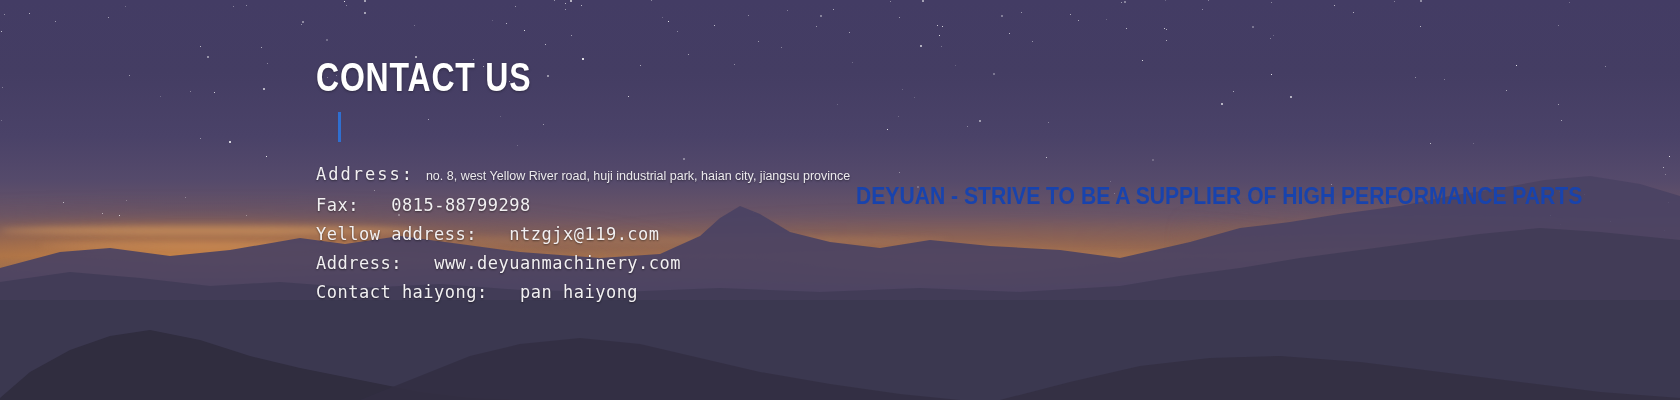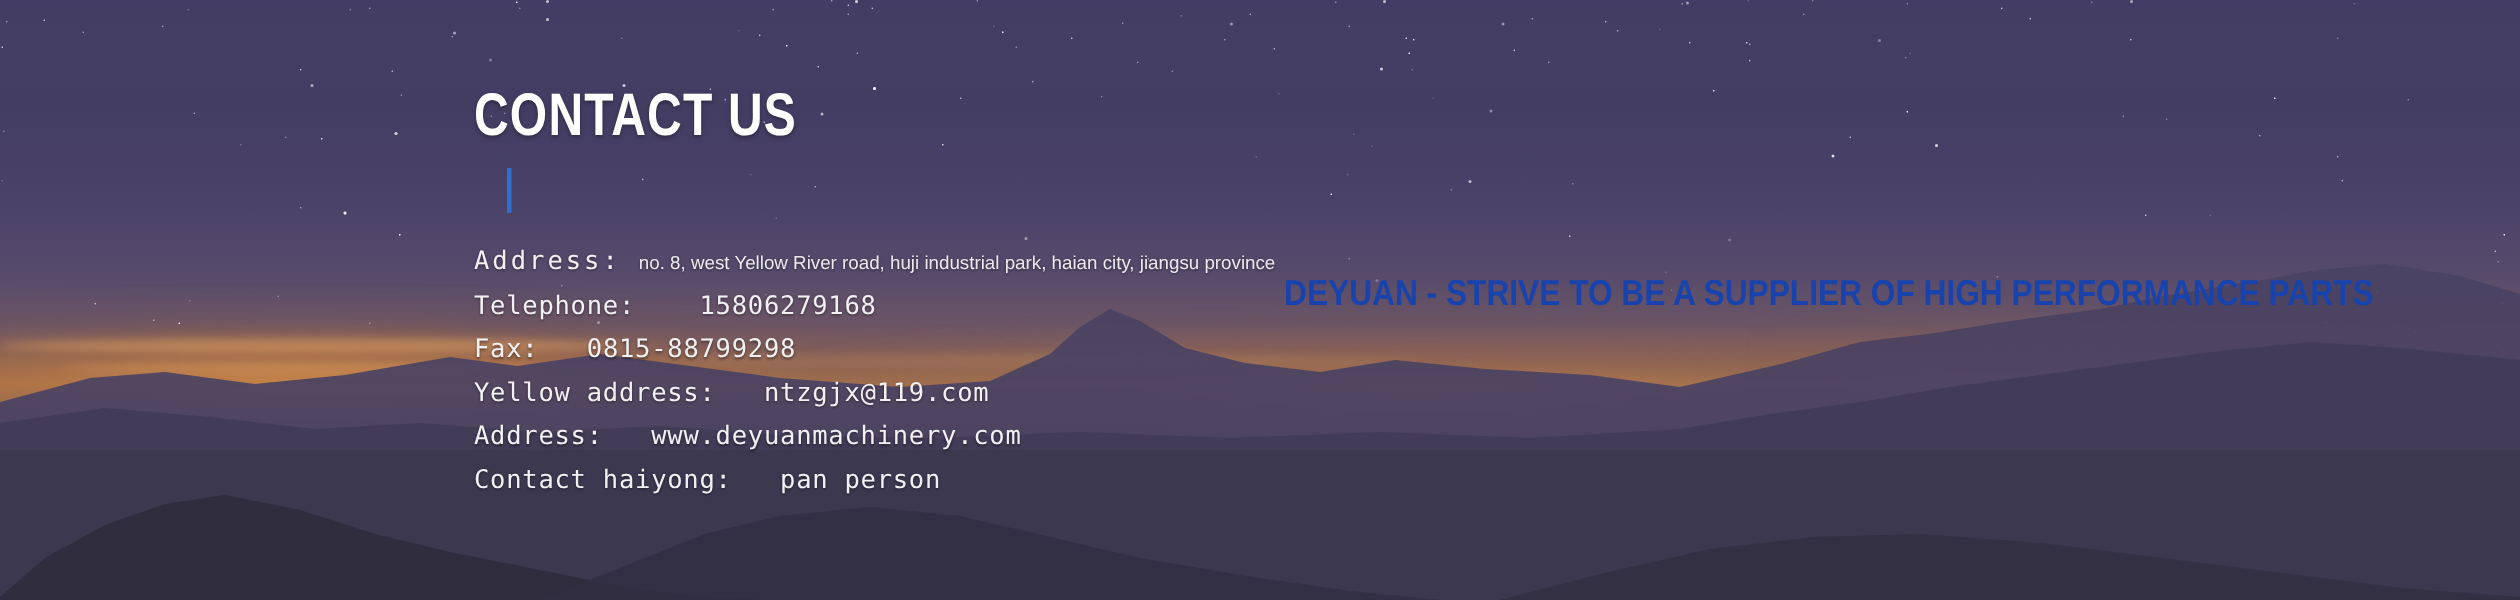--- a/index.html
+++ b/index.html
@@ -395,25 +395,20 @@
 
     <div class="accent-bar"></div>
 
     <div class="lines">
 
       <div class="line addr-row">
         <span class="lbl">Address:</span>
         <span class="addr-detail">no. 8, west Yellow River road, huji industrial park, haian city, jiangsu province</span>
       </div>
 
-      <div class="line">
-        <span>Telephone:</span>
-        <span>&nbsp;&nbsp;</span>
-        <span>15806279168</span>
-      </div>
 
       <div class="line">
         <span>Fax:</span>
         <span>&nbsp;</span>
         <span>0815-88799298</span>
       </div>
 
       <div class="line">
         <span>Yellow address:</span>
         <span>&nbsp;</span>
@@ -422,21 +417,21 @@
 
       <div class="line">
         <span>Address:</span>
         <span>&nbsp;</span>
         <span>www.deyuanmachinery.com</span>
       </div>
 
       <div class="line">
         <span>Contact haiyong:</span>
         <span>&nbsp;</span>
-        <span>pan person</span>
+        <span>pan haiyong</span>
       </div>
 
     </div>
   </div>
 
   <div class="slogan">DEYUAN - STRIVE TO BE A SUPPLIER OF HIGH PERFORMANCE PARTS</div>
 
 </div>
 
 </body></html>

